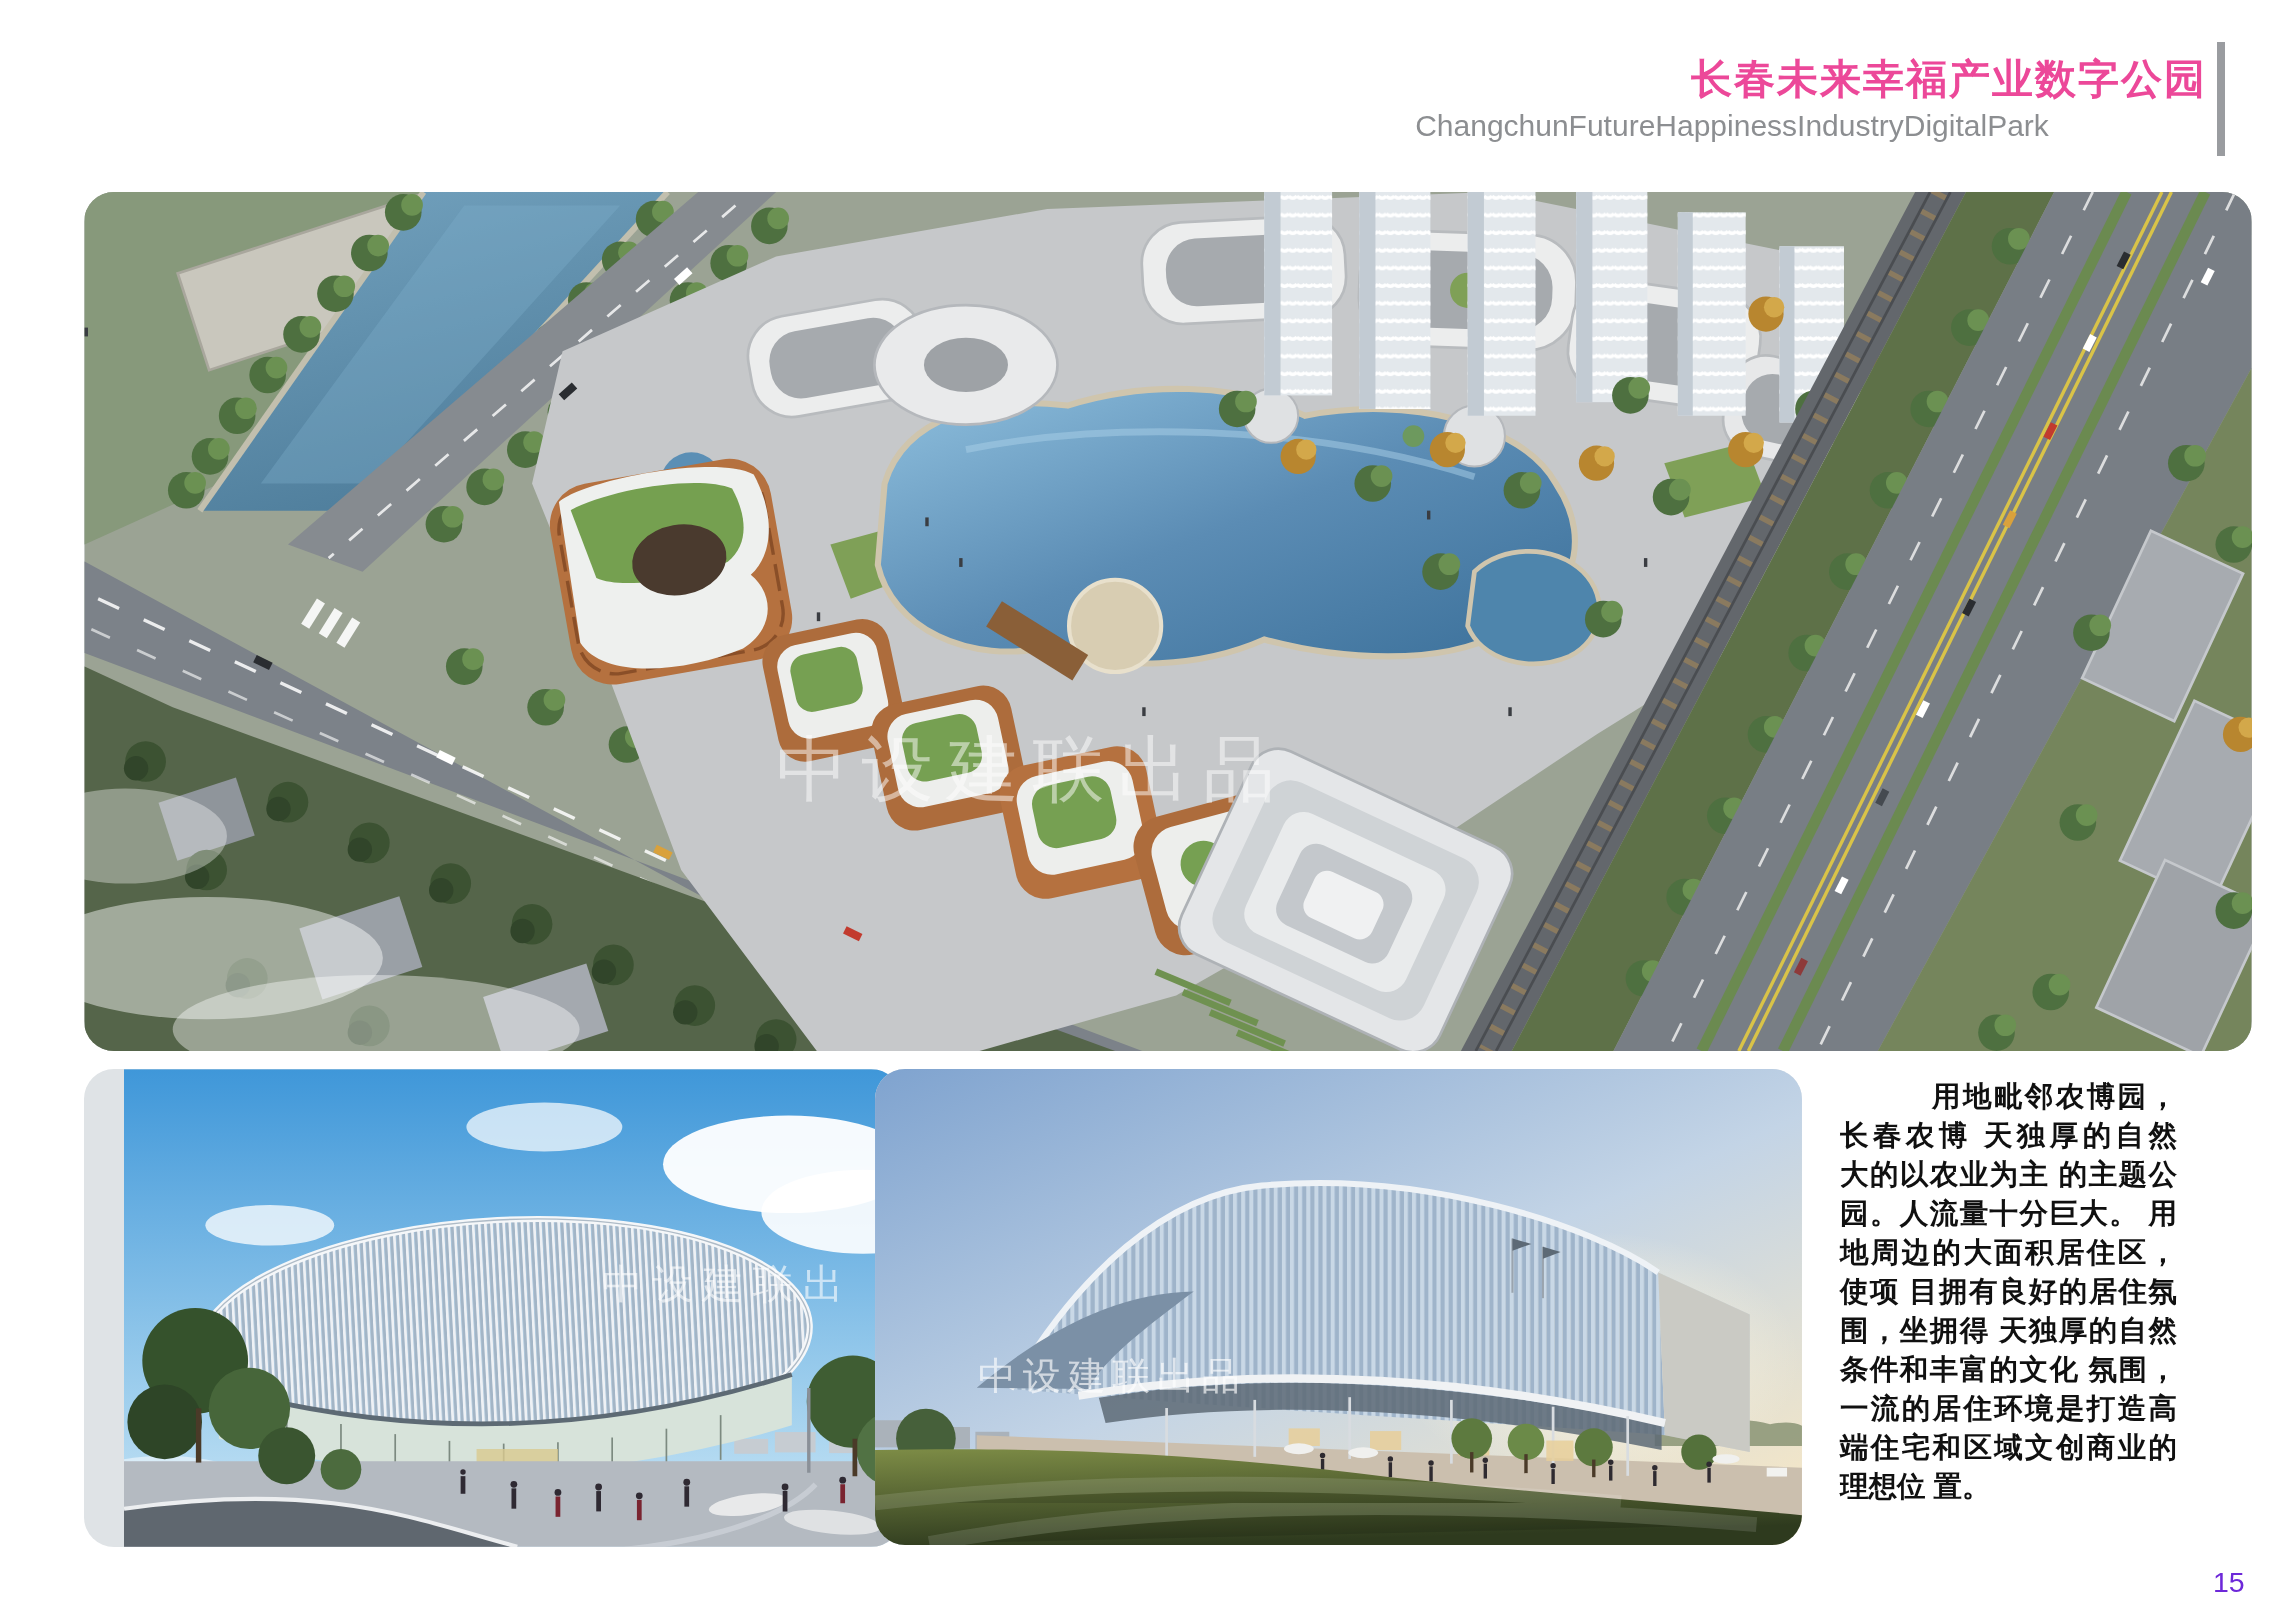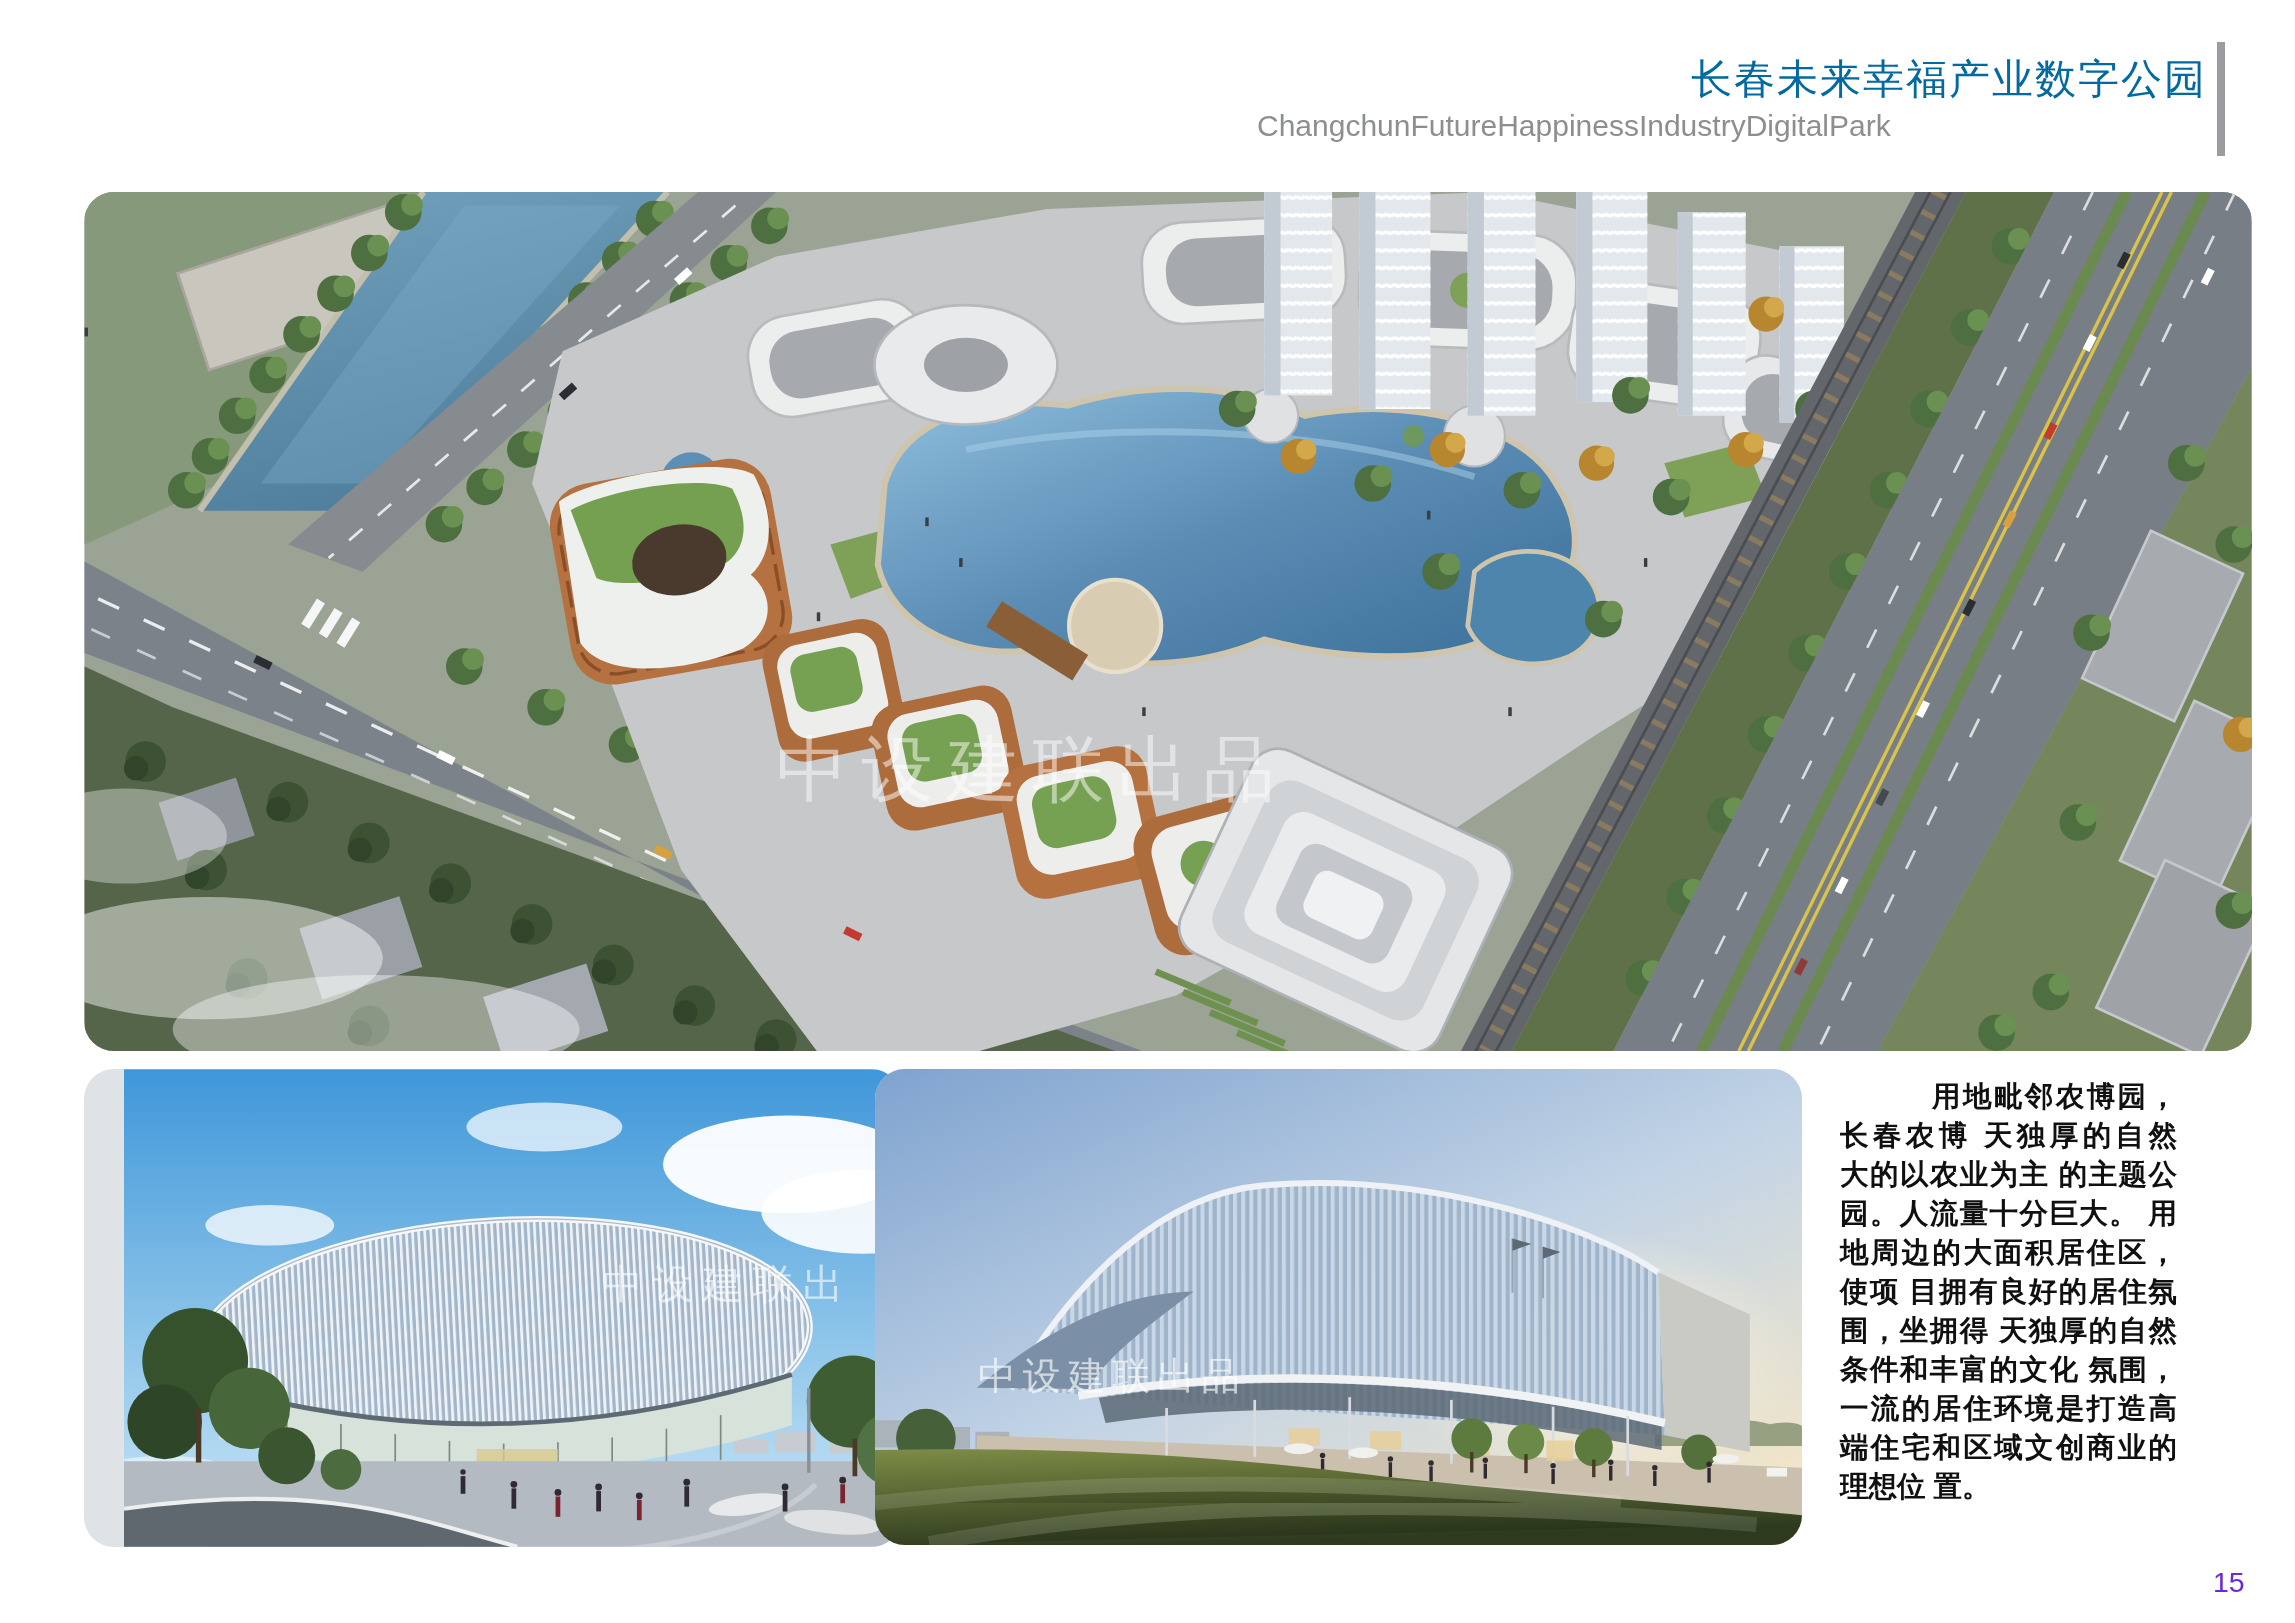--- a/index.html
+++ b/index.html
@@ -2,26 +2,26 @@
 <html style="font-size:11px"><head>
 <meta charset="utf-8">
 <style>
   html,body{margin:0;padding:0;}
   body{
     width:2295px;height:1623px;position:relative;background:#ffffff;
     font-family:"Liberation Sans","DejaVu Sans",sans-serif;overflow:hidden;
   }
   .header-title{
     position:absolute;top:52px;right:88px;width:950px;
-    font-size:41px;letter-spacing:2px;color:#0369a1;text-align:right;
-    font-weight:normal;white-space:nowrap;
+    font-size:41px;letter-spacing:2px;color:#ec4899;text-align:right;
+    font-weight:bold;white-space:nowrap;
   }
   .header-sub{
     position:absolute;top:109px;right:88px;width:950px;
-    font-size:30px;color:#8c8e91;text-align:left;letter-spacing:0px;white-space:nowrap;
+    font-size:30px;color:#8c8e91;text-align:center;letter-spacing:0px;white-space:nowrap;
   }
   .header-bar{
     position:absolute;left:2217px;top:42px;width:8.1px;height:114px;background:#9a9ca0;
   }
   .img{position:absolute;overflow:hidden;background:#dfe3e6;border-radius:30px;}
   .img svg{display:block;}
   .img-main{left:84px;top:192px;width:2168px;height:859px;}
   .img-left{left:84px;top:1069px;width:777px;height:478px;padding-left:40px;}
   .img-mid{left:875px;top:1069px;width:927px;height:476px;}
   .desc{

